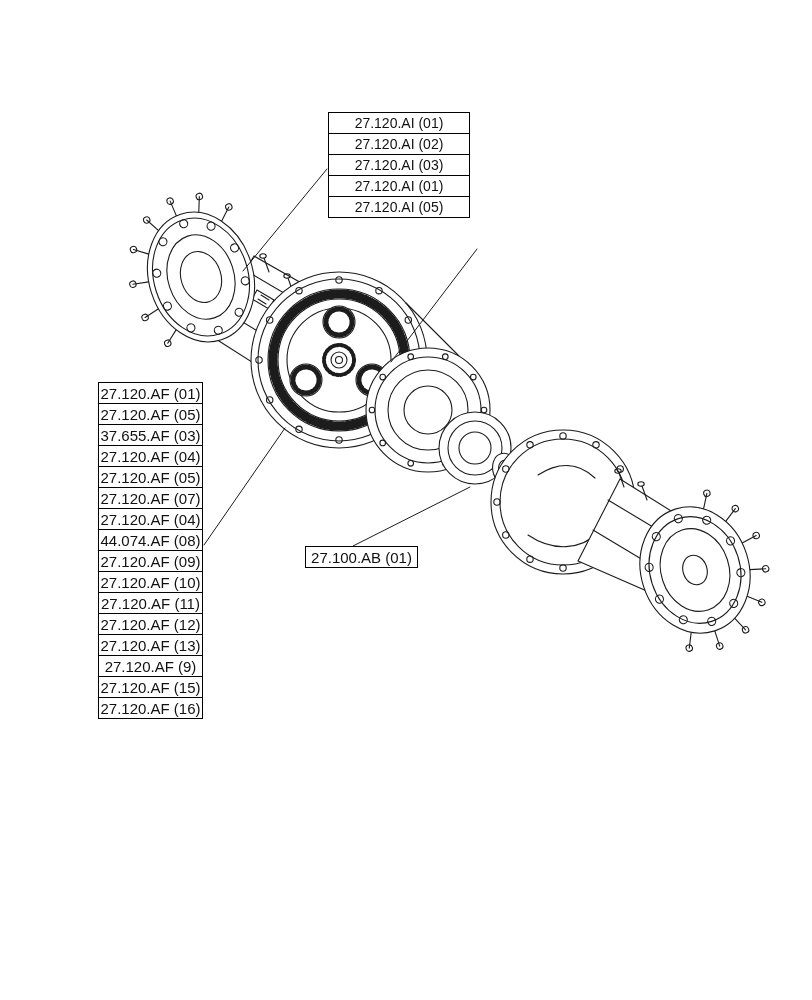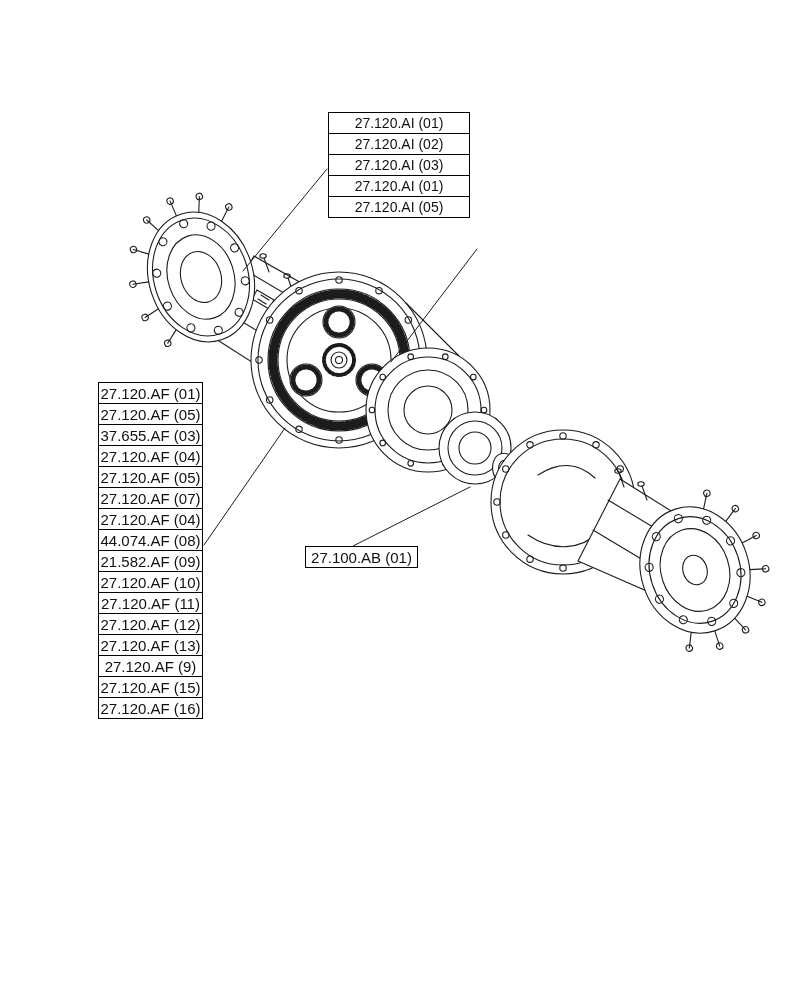--- a/index.html
+++ b/index.html
@@ -246,21 +246,21 @@
 
   <div class="callout-group" id="af-group">
     <div class="callout">27.120.AF (01)</div>
     <div class="callout">27.120.AF (05)</div>
     <div class="callout">37.655.AF (03)</div>
     <div class="callout">27.120.AF (04)</div>
     <div class="callout">27.120.AF (05)</div>
     <div class="callout">27.120.AF (07)</div>
     <div class="callout">27.120.AF (04)</div>
     <div class="callout">44.074.AF (08)</div>
-    <div class="callout">21.582.AF (09)</div>
+    <div class="callout">27.120.AF (09)</div>
     <div class="callout">27.120.AF (10)</div>
     <div class="callout">27.120.AF (11)</div>
     <div class="callout">27.120.AF (12)</div>
     <div class="callout">27.120.AF (13)</div>
     <div class="callout">27.120.AF (9)</div>
     <div class="callout">27.120.AF (15)</div>
     <div class="callout">27.120.AF (16)</div>
   </div>
 
   <div class="callout-group" id="ab-group">

